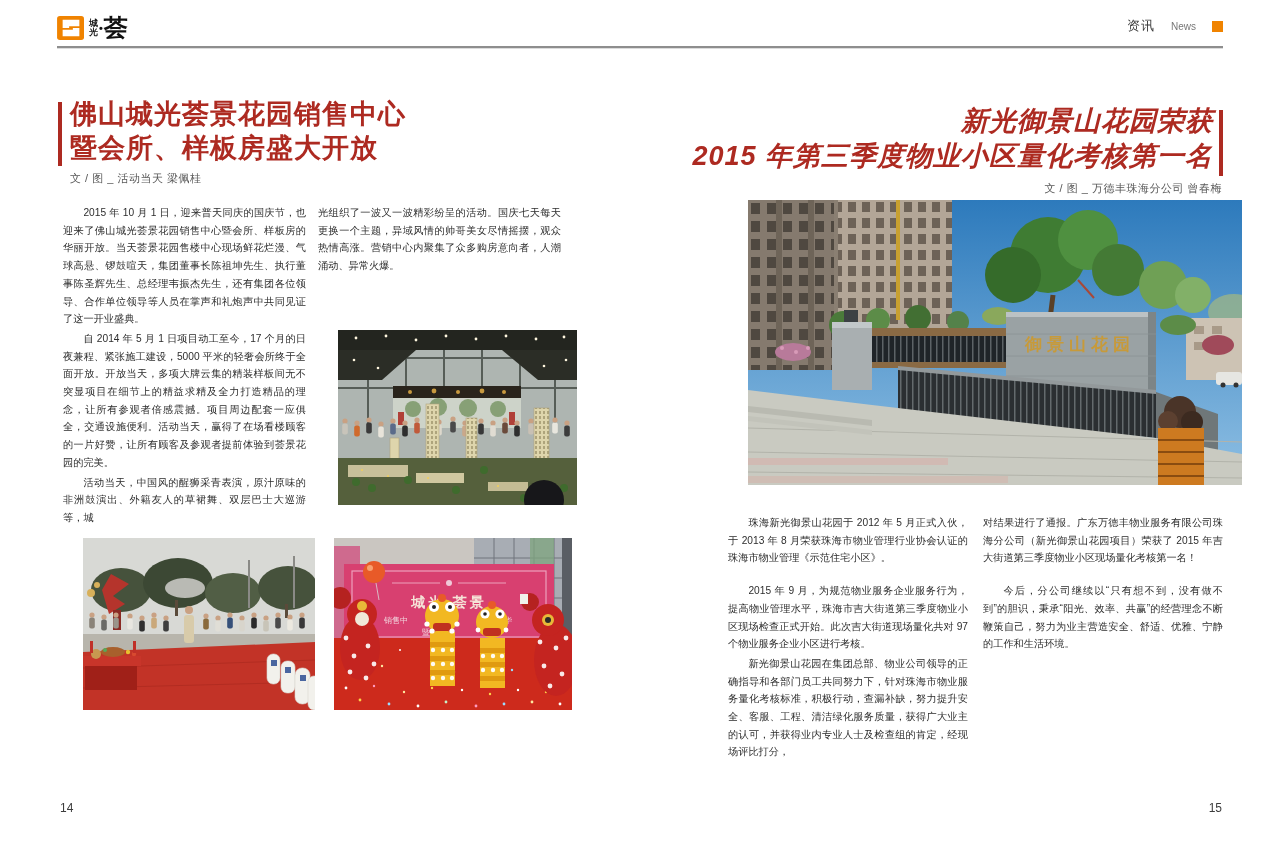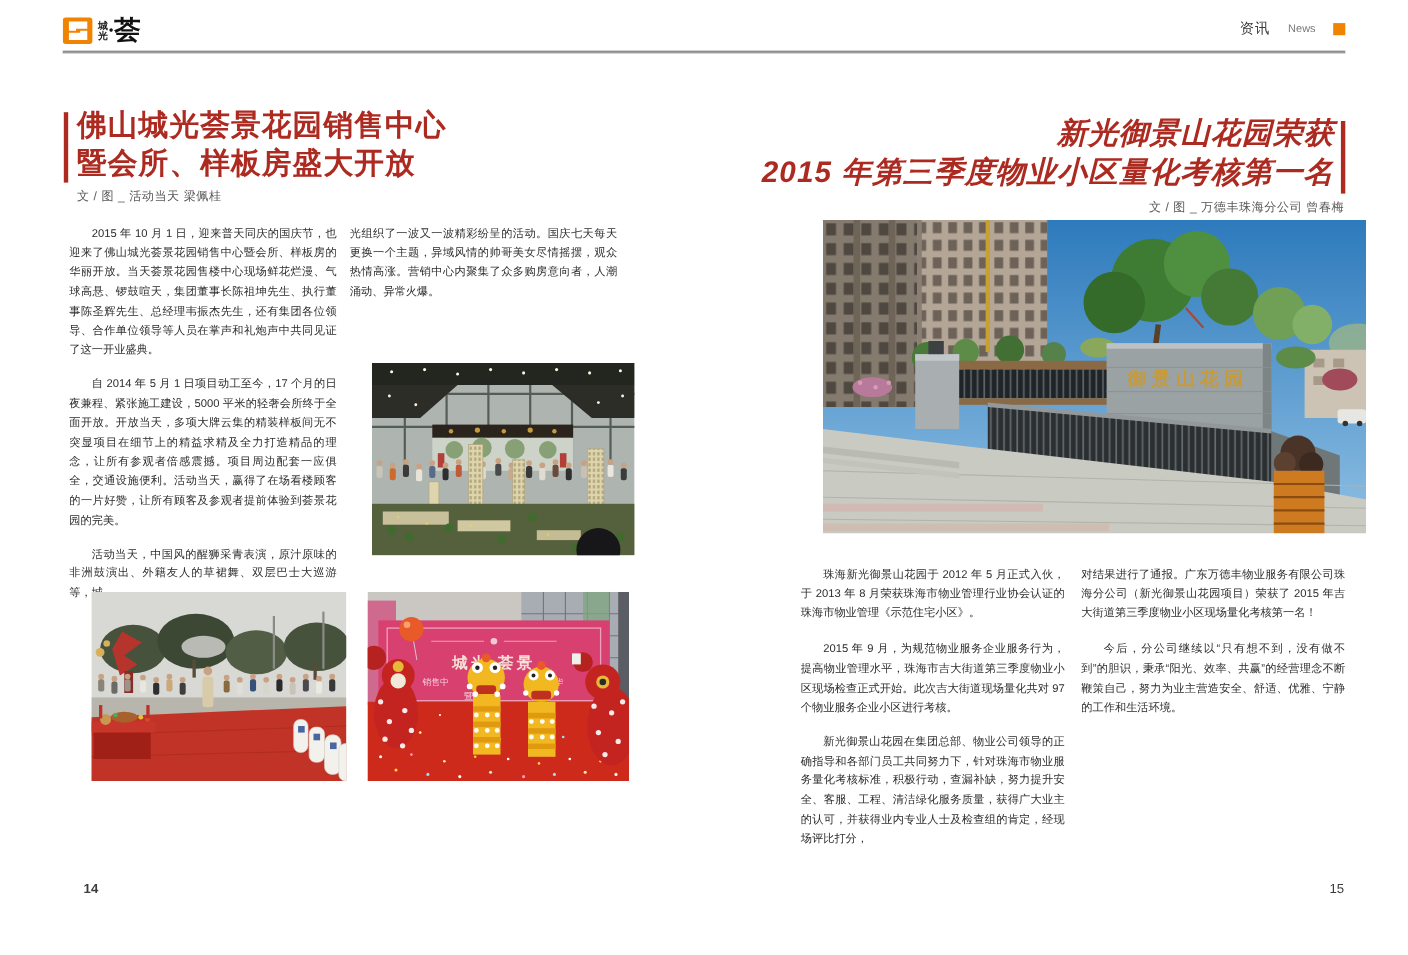--- a/index.html
+++ b/index.html
@@ -16,40 +16,40 @@
   .section-cn{font-size:13px;color:#3a3a3a;letter-spacing:1px;}
   .section-en{font-size:10px;color:#777;}
   .section-sq{width:11px;height:11px;background:#f08300;}
   
   .l-titlebar{position:absolute;left:58px;top:102px;width:4px;height:64px;background:#ad2a21;}
   .l-title{position:absolute;left:70px;top:97px;font-size:27px;line-height:34px;font-weight:700;color:#ad2a21;letter-spacing:1px;white-space:nowrap;}
   .l-byline{position:absolute;left:70px;top:171px;font-size:11px;color:#595959;letter-spacing:0.5px;}
   .col{position:absolute;width:243px;font-size:10.2px;line-height:17.7px;text-align:justify;color:#2d2d2d;}
   .col p{margin:0;}
   .col p.ind{text-indent:2em;}
-  .col p.sp{margin-top:13px;}
+  .col p.sp{margin-top:2px;}
   .col p.gap{margin-top:15px;}
   #l-col1{left:63px;top:204px;}
   #l-col2{left:318px;top:204px;}
   
   .r-titlebar{position:absolute;left:1219px;top:110px;width:4px;height:66px;background:#ad2a21;}
   .r-title{position:absolute;right:67px;top:104px;text-align:right;font-size:27px;line-height:35px;font-weight:700;color:#ad2a21;letter-spacing:1px;white-space:nowrap;font-style:italic;}
   .r-byline{position:absolute;right:58px;top:181px;font-size:11px;color:#595959;text-align:right;letter-spacing:0.5px;}
   #r-col1{left:728px;top:514px;width:240px;}
   #r-col2{left:983px;top:514px;width:240px;}
   
   .photo{position:absolute;overflow:hidden;margin-left:20px;}
   .photo svg{display:block;width:100%;height:100%;font-family:inherit;}
   #photo1{left:318px;top:330px;width:239px;height:175px;}
   #photo2{left:63px;top:538px;width:232px;height:172px;}
   #photo3{left:314px;top:538px;width:238px;height:172px;}
   #photo4{left:728px;top:200px;width:494px;height:285px;}
   
   .pgnum{position:absolute;top:801px;font-size:12px;color:#3c3c3c;}
-  #pg-l{left:76px;font-weight:bold;}
+  #pg-l{left:60px;}
   #pg-r{right:58px;}
 </style>
 </head>
 <body>
 
 <div class="page">
 
   <div class="logo">
     <svg width="28" height="26" viewBox="0 0 30 28">
       <rect x="0" y="1" width="29" height="26" rx="3" fill="#f08300"></rect>

